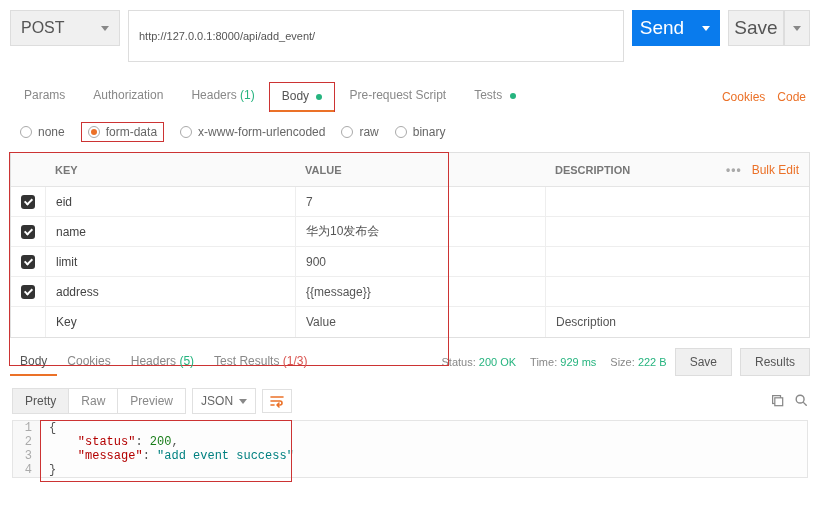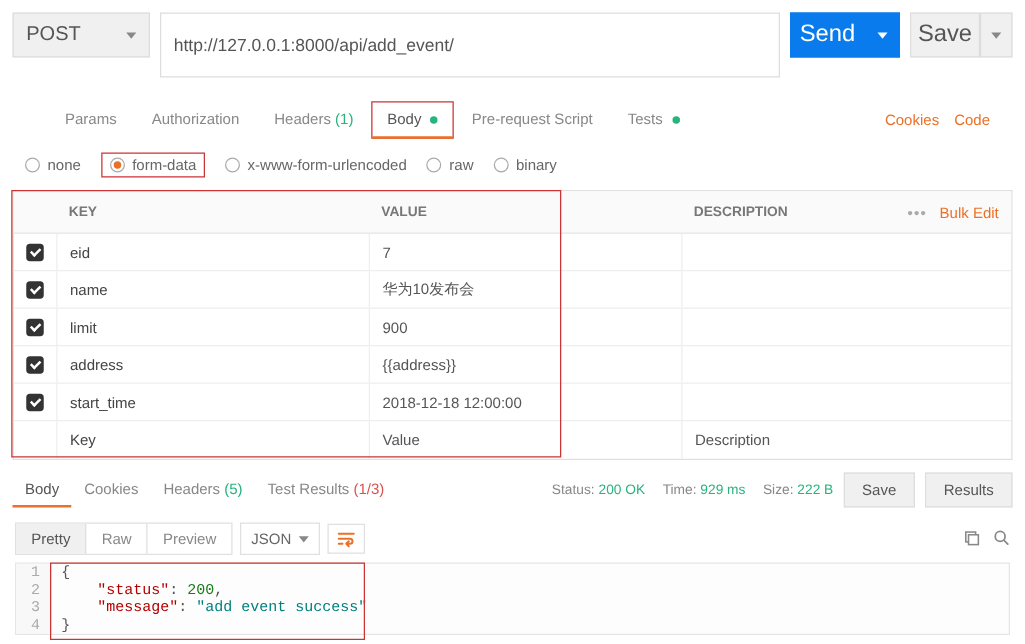--- a/index.html
+++ b/index.html
@@ -1,28 +1,28 @@
 <!DOCTYPE html>
 <html><head>
 <meta charset="utf-8">
 <style>
   * { box-sizing: border-box; margin: 0; padding: 0; }
   body { font-family: -apple-system, "Helvetica Neue", Arial, sans-serif; font-size: 12px; color: #555; background: #fff; width: 820px; }
   .req-row { display: flex; align-items: stretch; padding: 10px 10px 8px 10px; gap: 8px; }
   .method-select { display: flex; align-items: center; justify-content: space-between; background: #f0f0f0; border: 1px solid #ddd; width: 110px; padding: 0 10px; height: 36px; color: #555; font-size: 16px; }
   .method-select .caret { border-top: 5px solid #888; border-left: 4px solid transparent; border-right: 4px solid transparent; width: 0; height: 0; }
-  .url-input { flex: 1; border: 1px solid #ddd; height: 52px; padding: 15px 10px; font-size: 14px; color: #555; }
+  .url-input { flex: 1; border: 1px solid #ddd; height: 52px; padding: 15px 10px; font-size: 11px; color: #555; }
   .btn { height: 36px; border: 1px solid #ddd; background: #f0f0f0; color: #555; display: flex; align-items: center; justify-content: center; cursor: pointer; font-size: 19px; }
   .btn-send { background: #097BED; color: #fff; border-color: #097BED; width: 60px; font-weight: 500; }
   .btn-send-caret { background: #097BED; color: #fff; border-color: #097BED; width: 28px; }
   .btn-send-caret .caret-w { border-top: 5px solid #fff; border-left: 4px solid transparent; border-right: 4px solid transparent; width: 0; height: 0; }
   .btn-save { width: 56px; }
   .btn-save-caret { width: 26px; }
   .btn-save-caret .caret-g { border-top: 5px solid #888; border-left: 4px solid transparent; border-right: 4px solid transparent; width: 0; height: 0; }
-  .tabs-row { display: flex; align-items: center; padding: 10px 22px 0 10px; color: #999; position: relative; margin-left: 28px; }
+  .tabs-row { display: flex; align-items: flex-end; padding: 10px 8px 0 10px; color: #999; position: relative; }
   .tabs-row .tab { padding: 8px 14px 10px 14px; cursor: pointer; position: relative; font-size: 12px; color: #888; }
   .tabs-row .tab.active { color: #555; }
   .tabs-row .tab .dot { display: inline-block; width: 6px; height: 6px; border-radius: 50%; background: #26B47F; margin-left: 4px; vertical-align: middle; }
   .tabs-row .tab.boxed { border: 1px solid #c33; padding: 6px 12px 8px 12px; }
   .tabs-row .tab.active::after { content: ""; position: absolute; left: 0; right: 0; bottom: -1px; height: 2px; background: #EB7128; }
   .tabs-row .spacer { flex: 1; }
   .tabs-row .link { color: #EB7128; cursor: pointer; padding: 8px 6px; }
   .body-types { display: flex; align-items: center; gap: 16px; padding: 10px 20px; color: #666; }
   .radio { display: inline-flex; align-items: center; gap: 6px; }
   .radio .r { width: 12px; height: 12px; border: 1px solid #aaa; border-radius: 50%; display: inline-flex; align-items: center; justify-content: center; }
@@ -178,29 +178,21 @@
         </div>
     <div class="cell col-key">limit</div>
     <div class="cell col-val">900</div>
     <div class="cell col-desc"></div>
   </div>
   <div class="row">
     <div class="cell col-chk">
           <span class="chk"></span>
         </div>
     <div class="cell col-key">address</div>
-    <div class="cell col-val val-var">{{address}}</div>
-    <div class="cell col-desc"></div>
-  </div>
-  <div class="row">
-    <div class="cell col-chk">
-          <span class="chk"></span>
-        </div>
-    <div class="cell col-key">start_time</div>
-    <div class="cell col-val">2018-12-18 12:00:00</div>
+    <div class="cell col-val val-var">{{message}}</div>
     <div class="cell col-desc"></div>
   </div>
   <div class="row">
     <div class="cell col-chk"></div>
     <div class="cell col-key placeholder">Key</div>
     <div class="cell col-val placeholder">Value</div>
     <div class="cell col-desc placeholder">Description</div>
   </div>
 </div>
 <div class="redbox" style="left:9px;top:0px;width:440px;height:214px;"></div>

